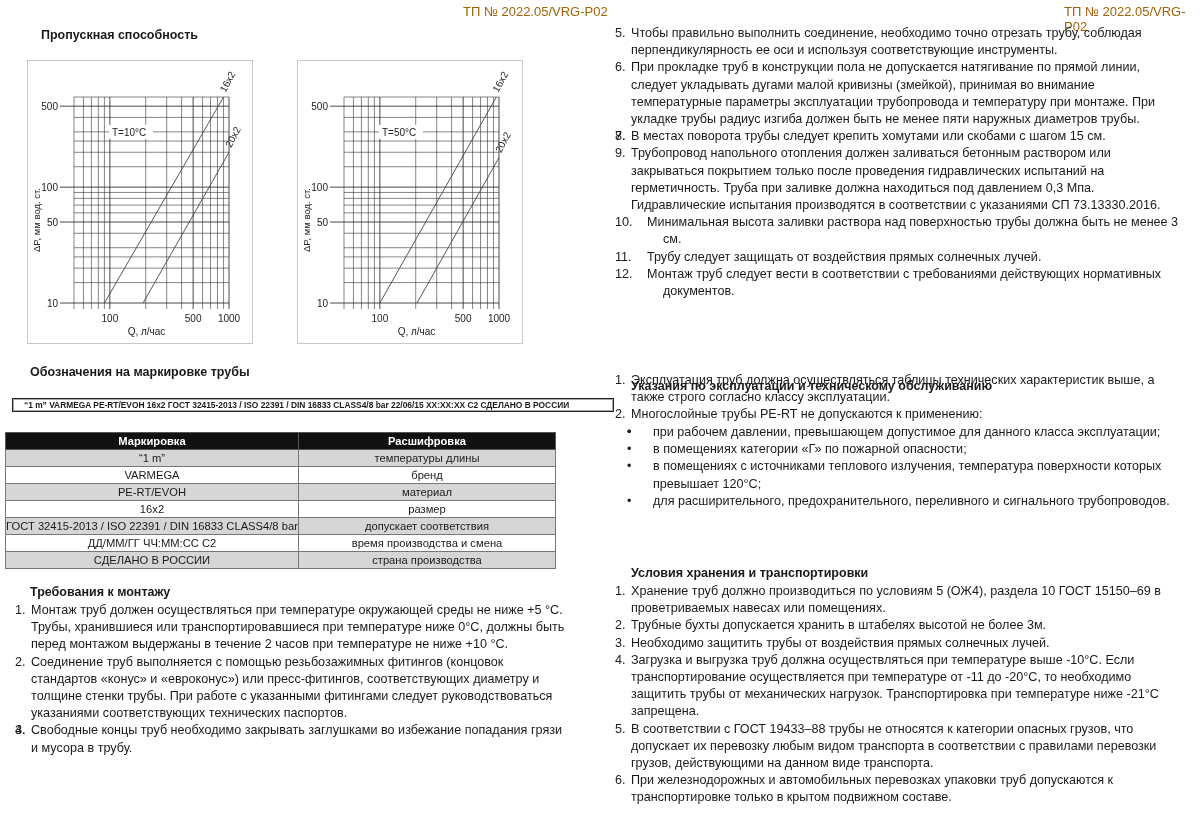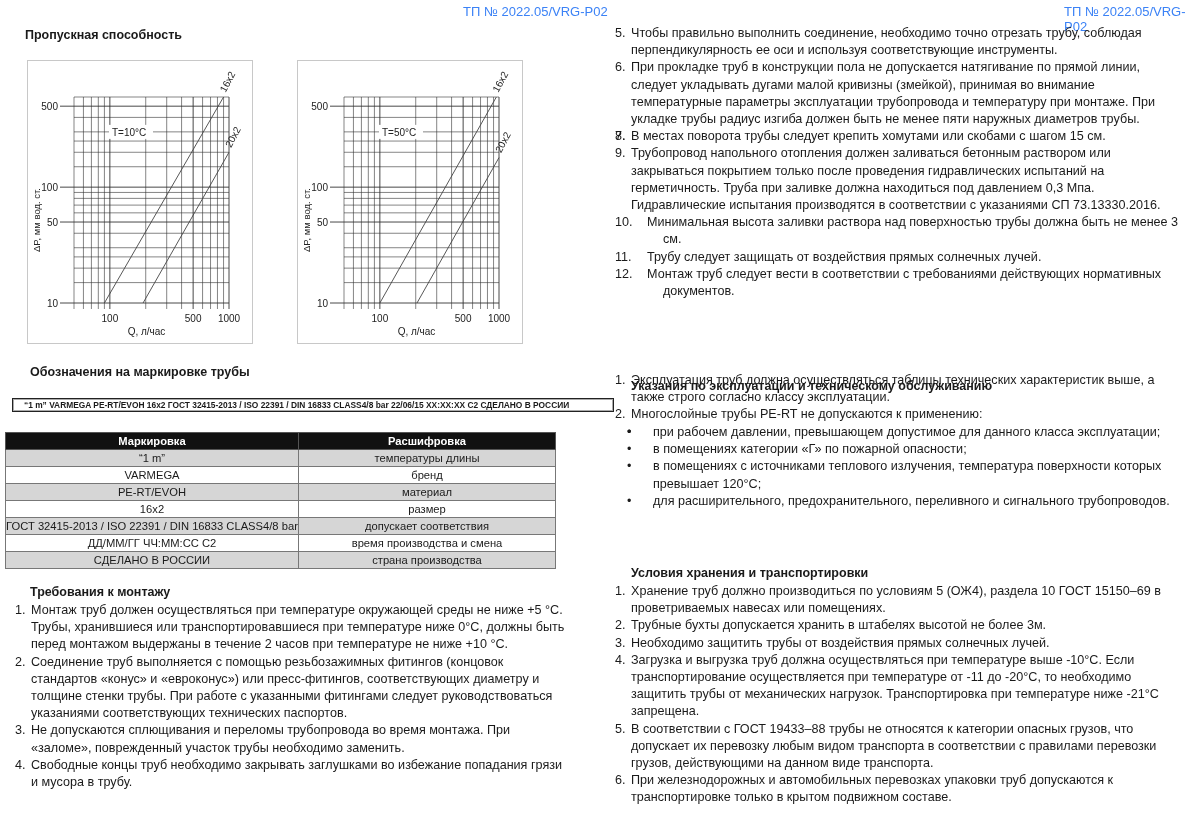--- a/index.html
+++ b/index.html
@@ -1,18 +1,18 @@
 <!DOCTYPE html>
 <html><head>
 <meta charset="utf-8">
 <style>
   html,body{margin:0;padding:0;background:#fff;}
   body{width:1200px;height:831px;position:relative;overflow:hidden;font-family:"Liberation Sans","DejaVu Sans",sans-serif;color:#1a1a1a;}
   .abs{position:absolute;}
-  .docnum{font-size:13px;color:#3b82f6;}
+  .docnum{font-size:13px;color:#a16207;}
   .h{font-weight:bold;font-size:12.5px;}
   .txt{font-size:12.6px;line-height:17.2px;}
   ol.list{margin:0;padding:0;list-style:none;}
   ol.list li{position:relative;padding-left:16px;}
   ol.list li .n{position:absolute;left:0;top:0;}
   ul.bul{margin:0;padding:0;list-style:none;}
   ul.bul li{position:relative;padding-left:38px;}
   ul.bul li .b{position:absolute;left:12px;top:0;}
   .chartbox{border:1px solid #c8c8c8;background:#fff;}
   .chartbox svg{display:block;}
@@ -22,21 +22,21 @@
   table.mt td{text-align:center;height:16px;padding:0;border:1px solid #777;margin-top:12px;}
   table.mt tr.g td{background:#d6d6d6;}
   table.mt tr.w td{background:#fff;}
 </style>
 </head>
 <body>
 
 <div class="abs docnum" style="left:463px;top:4px;">ТП № 2022.05/VRG-P02</div>
 <div class="abs docnum" style="left:1064px;top:4px;">ТП № 2022.05/VRG-P02</div>
 
-<div class="abs h" style="left:19px;top:28px;padding-left:6px;">Пропускная способность</div>
+<div class="abs h" style="left:35px;top:28px;padding-left:6px;">Пропускная способность</div>
 
 <div class="abs chartbox" style="left:27px;top:60px;width:224px;height:282px;">
   <svg id="chart0" width="224" height="282">
       <g>
         <line x1="46" y1="36" x2="46" y2="248" stroke="#333" stroke-width="0.6"></line>
         <line x1="55.433366777311136" y1="36" x2="55.433366777311136" y2="248" stroke="#333" stroke-width="0.6"></line>
         <line x1="63.40916474302159" y1="36" x2="63.40916474302159" y2="248" stroke="#333" stroke-width="0.6"></line>
         <line x1="70.31811519881336" y1="36" x2="70.31811519881336" y2="248" stroke="#333" stroke-width="0.6"></line>
         <line x1="76.41224139557157" y1="36" x2="76.41224139557157" y2="248" stroke="#333" stroke-width="0.6"></line>
         <line x1="81.86362303976267" y1="36" x2="81.86362303976267" y2="248" stroke="#333" stroke-width="0.9"></line>
@@ -184,21 +184,21 @@
           <td>страна производства</td>
         </tr>
       </tbody>
   </table>
 </div>
 
 <div class="abs h" style="left:30px;top:585px;">Требования к монтажу</div>
 <ol class="abs list txt" id="inst-left" style="left:15px;top:602px;width:550px;">
     <li><span class="n">1.</span><span>Монтаж труб должен осуществляться при температуре окружающей среды не ниже +5 °С. Трубы, хранившиеся или транспортировавшиеся при температуре ниже 0°С, должны быть перед монтажом выдержаны в течение 2 часов при температуре не ниже +10 °С.</span></li>
     <li><span class="n">2.</span><span>Соединение труб выполняется с помощью резьбозажимных фитингов (концовок стандартов «конус» и «евроконус») или пресс-фитингов, соответствующих диаметру и толщине стенки трубы. При работе с указанными фитингами следует руководствоваться указаниями соответствующих технических паспортов.</span></li>
-    <li><span class="n">3.</span><span>Не допускаются сплющивания и переломы трубопровода во время монтажа. При «заломе», поврежденный участок трубы необходимо заменить.</span></li>
+    <li><span class="n">3.</span></li>
     <li><span class="n">4.</span><span>Свободные концы труб необходимо закрывать заглушками во избежание попадания грязи и мусора в трубу.</span></li>
   </ol>
 
 <ol class="abs list txt" id="inst-right" style="left:615px;top:25px;width:565px;">
     <li><span class="n">5.</span><span>Чтобы правильно выполнить соединение, необходимо точно отрезать трубу, соблюдая перпендикулярность ее оси и используя соответствующие инструменты.</span></li>
     <li><span class="n">6.</span><span>При прокладке труб в конструкции пола не допускается натягивание по прямой линии, следует укладывать дугами малой кривизны (змейкой), принимая во внимание температурные параметры эксплуатации трубопровода и температуру при монтаже. При укладке трубы радиус изгиба должен быть не менее пяти наружных диаметров трубы.</span></li>
     <li><span class="n">7.</span></li>
     <li><span class="n">8.</span><span>В местах поворота трубы следует крепить хомутами или скобами с шагом 15 см.</span></li>
     <li><span class="n">9.</span><span>Трубопровод напольного отопления должен заливаться бетонным раствором или закрываться покрытием только после проведения гидравлических испытаний на герметичность. Труба при заливке должна находиться под давлением 0,3 Мпа. Гидравлические испытания производятся в соответствии с указаниями СП 73.13330.2016.</span></li>
     <li><span class="n">10.</span><span style="padding-left: 32px; display: inline-block; text-indent: -16px;">Минимальная высота заливки раствора над поверхностью трубы должна быть не менее 3 см.</span></li>

